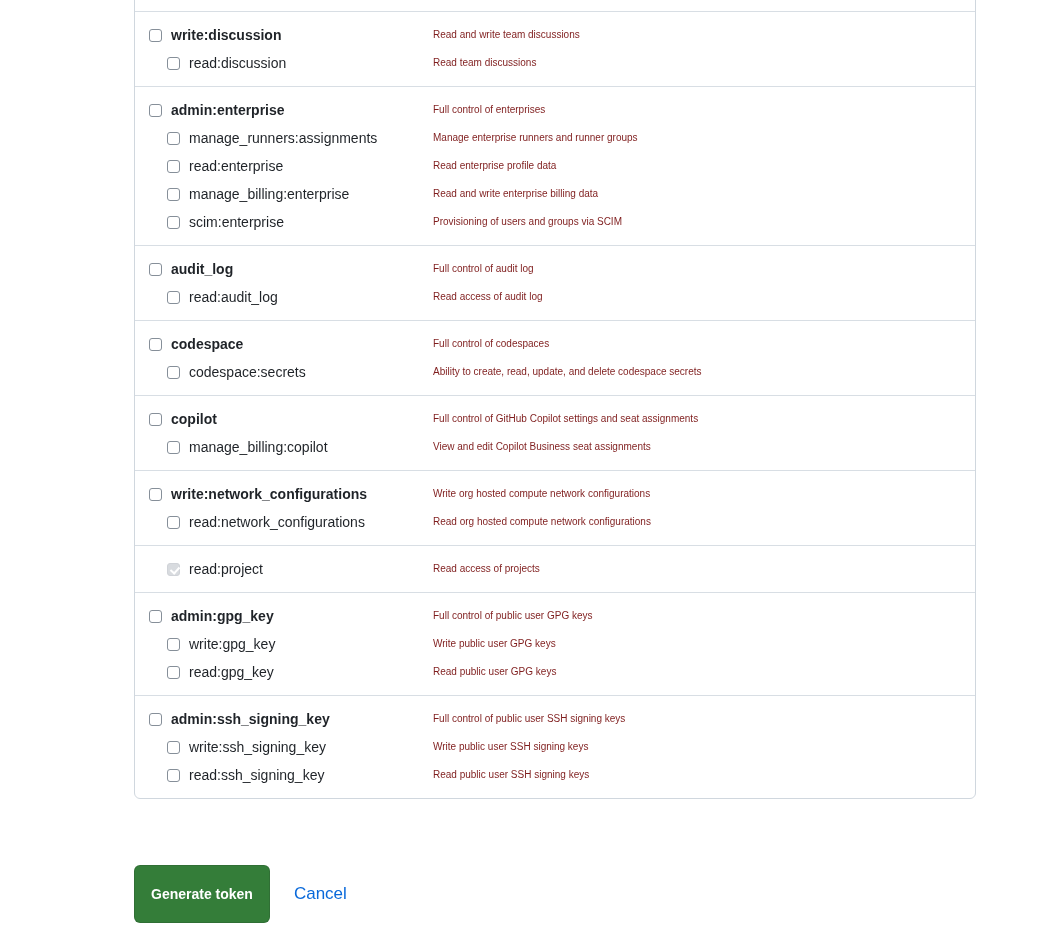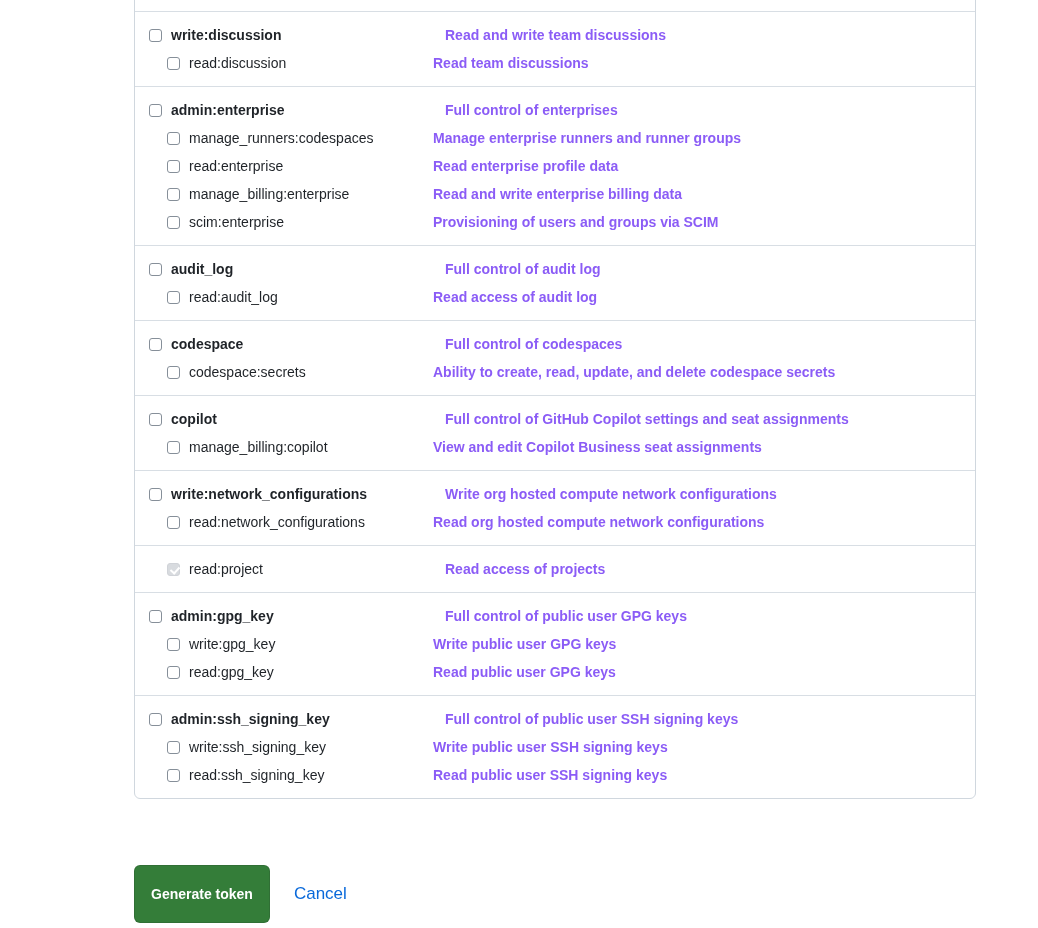--- a/index.html
+++ b/index.html
@@ -24,21 +24,21 @@
   }
   .scope-group { border-bottom: 1px solid #d8dee4; }
   .scope-group:last-child { border-bottom: none; }
 
   .scope-row {
     display: flex;
     align-items: flex-start;
     padding: 0 14px;
     min-height: 28px;
   }
-  .scope-group > .scope-row:first-child { padding-top: 9px; gap: 12px; }
+  .scope-group > .scope-row:first-child { padding-top: 9px; }
   .scope-group > .scope-row:last-child  { padding-bottom: 9px; }
 
   .cb-cell { width: 284px; display: flex; align-items: center; flex: 0 0 284px; }
   .cb-cell.child { padding-left: 18px; }
 
   
   .cb {
     width: 13px; height: 13px;
     flex: 0 0 13px;
     border: 1px solid #868f99;
@@ -80,26 +80,25 @@
     font-size: 14px;
     line-height: 28px;
     color: #1f2328;
     white-space: nowrap;
     cursor: pointer;
   }
   .scope-name.parent { font-weight: 700; }
   .scope-name.child  { font-weight: 400; }
 
   .scope-desc {
-    font-size: 14px;
+    font-size: 10px;
     line-height: 28px;
-    color: #8b5cf6;
+    color: #7f1d1d;
     white-space: nowrap;
     flex: 1 1 auto;
-    font-weight: bold;
   }
 
   
   .actions {
     position: absolute;
     left: 134px;
     top: 865px;
     display: flex;
     align-items: center;
   }
@@ -161,21 +160,21 @@
         <div class="scope-row">
           <div class="cb-cell">
             <span class="cb"></span>
             <span class="scope-name parent">admin:enterprise</span>
           </div>
           <div class="scope-desc">Full control of enterprises</div>
         </div>
         <div class="scope-row">
           <div class="cb-cell child">
             <span class="cb"></span>
-            <span class="scope-name child">manage_runners:codespaces</span>
+            <span class="scope-name child">manage_runners:assignments</span>
           </div>
           <div class="scope-desc">Manage enterprise runners and runner groups</div>
         </div>
         <div class="scope-row">
           <div class="cb-cell child">
             <span class="cb"></span>
             <span class="scope-name child">read:enterprise</span>
           </div>
           <div class="scope-desc">Read enterprise profile data</div>
         </div>

